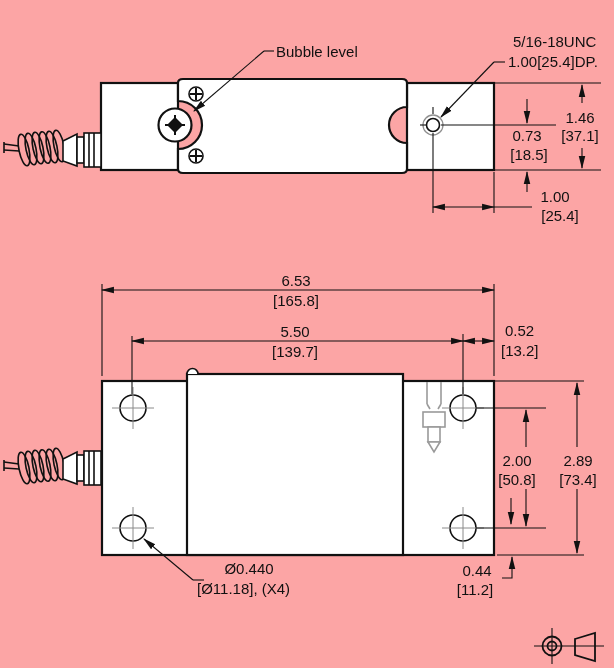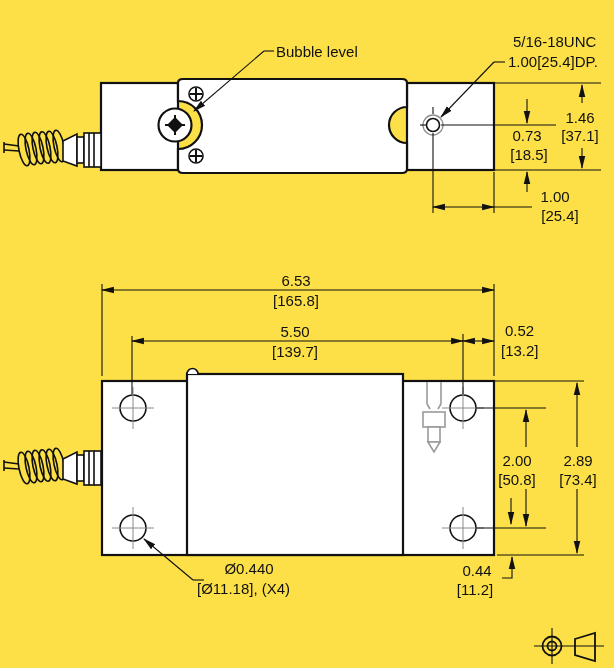--- a/index.html
+++ b/index.html
@@ -1,16 +1,16 @@
 <!DOCTYPE html>
 <html><head>
 <meta charset="utf-8">
 <style>
   html,body{margin:0;padding:0;background:#ffffff;}
-  .sheet{position:relative;width:614px;height:668px;background:#fde047;overflow:hidden;}
+  .sheet{position:relative;width:614px;height:668px;background:#fca5a5;overflow:hidden;}
   svg{position:absolute;left:0;top:0;}
   text{font-family:"Liberation Sans", sans-serif;font-size:15px;fill:#111111;}
   .outline{fill:#ffffff;stroke:#111111;stroke-width:2.2;}
   .thin{fill:none;stroke:#111111;stroke-width:1.6;}
   .dim{fill:none;stroke:#111111;stroke-width:1.1;}
   .cl{fill:none;stroke:#8a8a8a;stroke-width:1;}
   .ph{fill:#ffffff;stroke:#9a9a9a;stroke-width:1.6;}
   .phl{fill:none;stroke:#9a9a9a;stroke-width:1.6;}
   .thread{fill:none;stroke:#909090;stroke-width:1.3;}
 </style>

